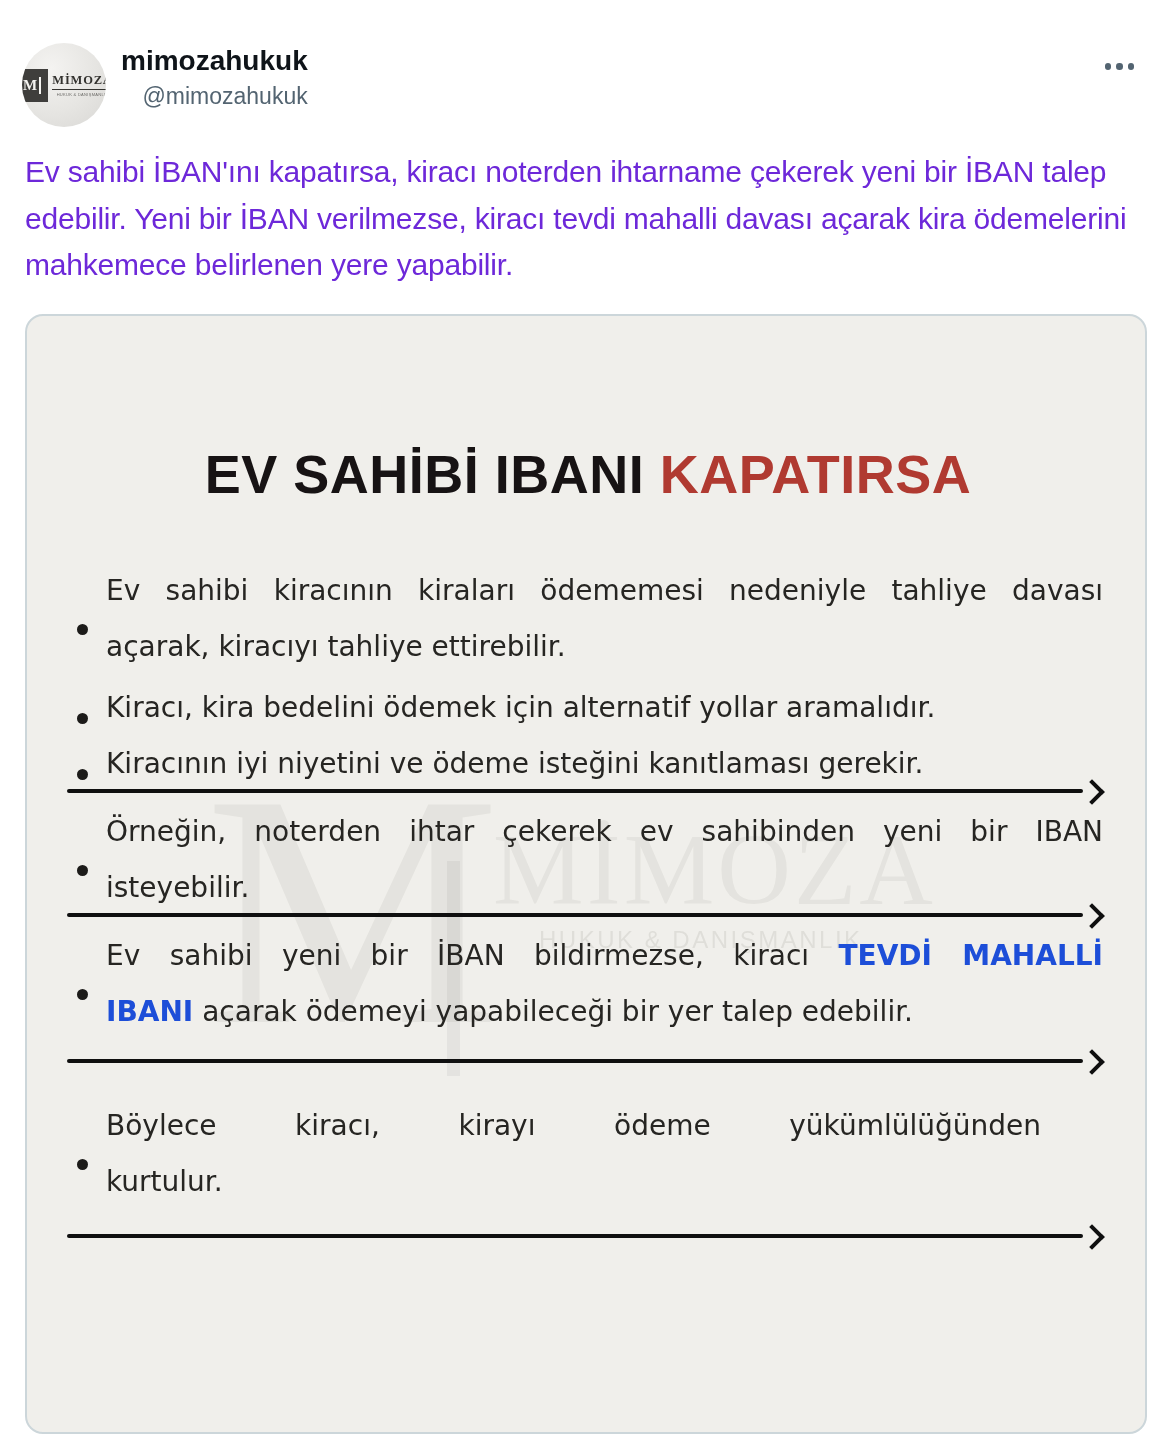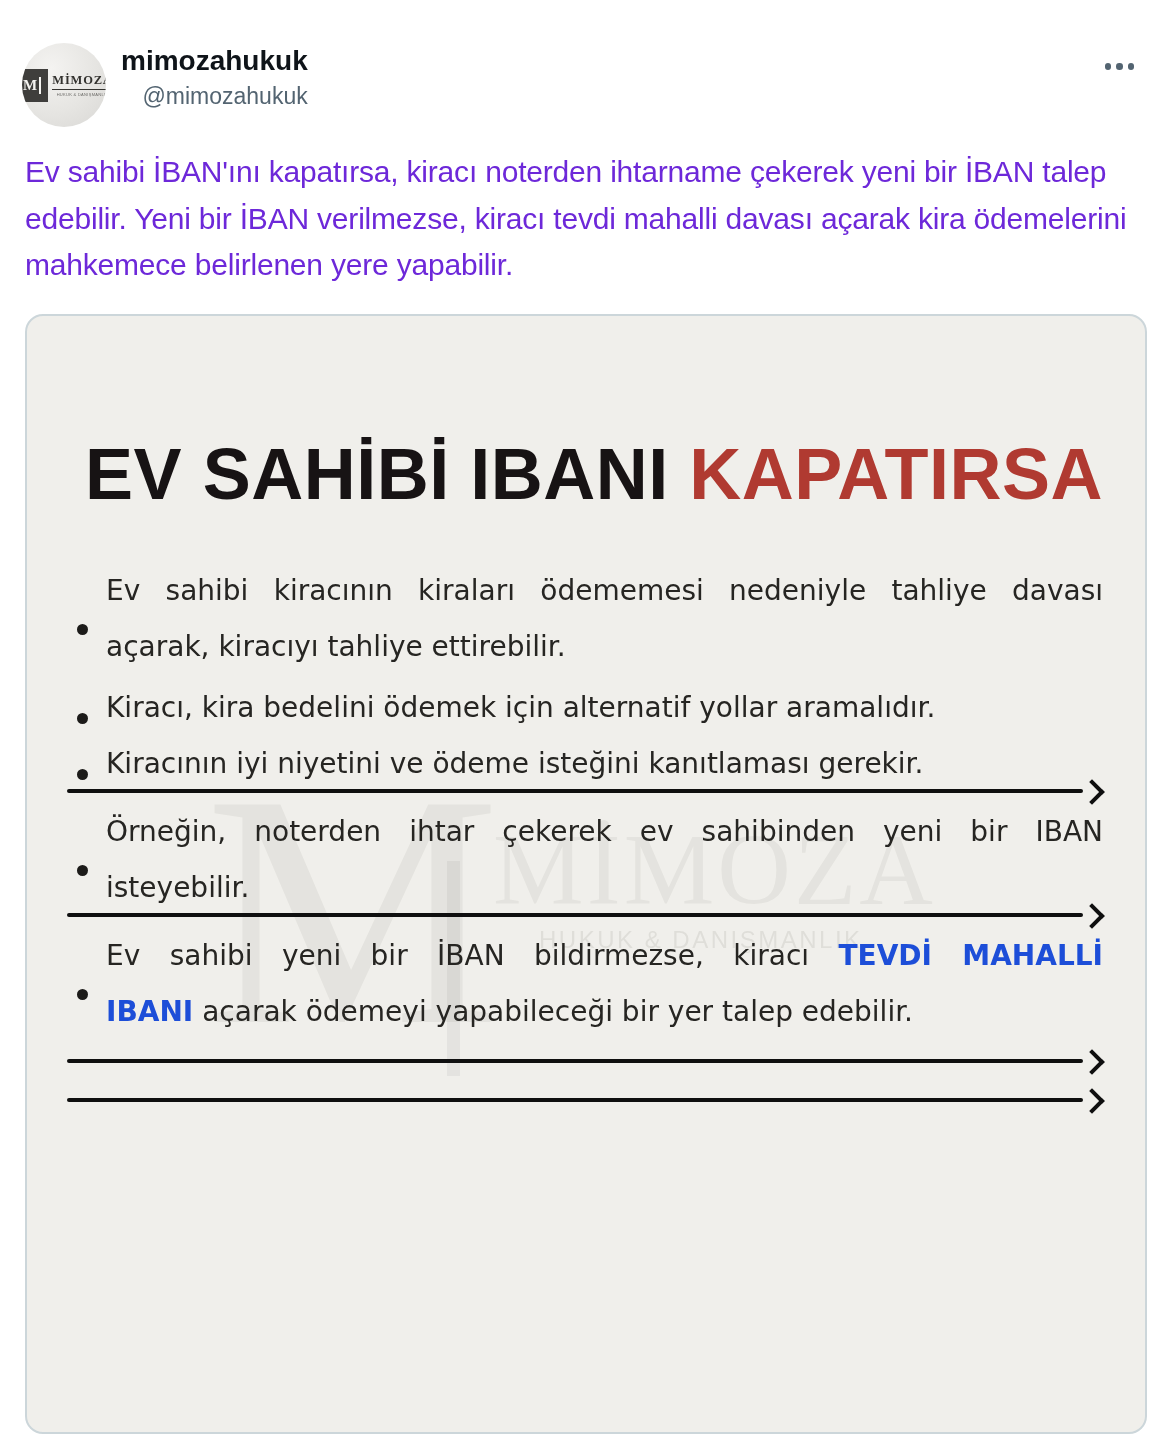--- a/index.html
+++ b/index.html
@@ -44,21 +44,21 @@
             line-height:1; color:rgba(45,45,38,.06); }
   .wm-bar { position:absolute; left:420px; top:545px; width:13px; height:215px;
             background:rgba(45,45,38,.055); }
   .wm-brand { position:absolute; left:466px; top:498px; font:400 102px "Liberation Serif", serif;
               letter-spacing:3px; line-height:1.1; color:rgba(45,45,38,.06); }
   .wm-sub { position:absolute; left:512px; top:610px; font:400 24px "Liberation Sans", sans-serif;
             letter-spacing:2.5px; color:rgba(45,45,38,.085); }
 
   .card-content { position:relative; z-index:1; padding:127px 42px 0 46px; }
 
-  .card-title { text-align:right; font-size:72px; line-height:62px; font-weight:700;
+  .card-title { text-align:center; font-size:54px; line-height:62px; font-weight:700;
                 letter-spacing:.5px; color:#171314; margin-bottom:58px;
                 font-family:"Liberation Sans", sans-serif; }
   .card-title .t-red { color:#b03a31; }
 
   .bullet { display:flex; align-items:center; }
   .b-dot { width:11px; height:11px; border-radius:50%; background:#1c1b19; flex:none;
            margin:22px 18px 0 4px; }
   .b-text { flex:1; font-family:"DejaVu Sans", sans-serif; font-size:28px; line-height:56px;
             color:#262522; }
   .jline { text-align:justify; text-align-last:justify; }
@@ -156,18 +156,25 @@
       <div class="bullet">
         <span class="b-dot"></span>
         <div class="b-text">
           <div class="jline"><span>Ev sahibi yeni bir İBAN bildirmezse, kiracı </span><span class="red-bold">TEVDİ MAHALLİ</span></div>
           <div class="jlast"><span class="red-bold">IBANI</span><span> açarak ödemeyi yapabileceği bir yer talep edebilir.</span></div>
         </div>
       </div>
 
       <div class="arrow a3"></div>
 
+      <div class="bullet narrow" style="margin-top:24px">
+        <span class="b-dot"></span>
+        <div class="b-text">
+          <div class="jline">Böylece kiracı, kirayı ödeme yükümlülüğünden</div>
+          <div class="jlast">kurtulur.</div>
+        </div>
+      </div>
 
       <div class="arrow a4"></div>
     </div>
   </div>
 
 </div>
 
 </body></html>

